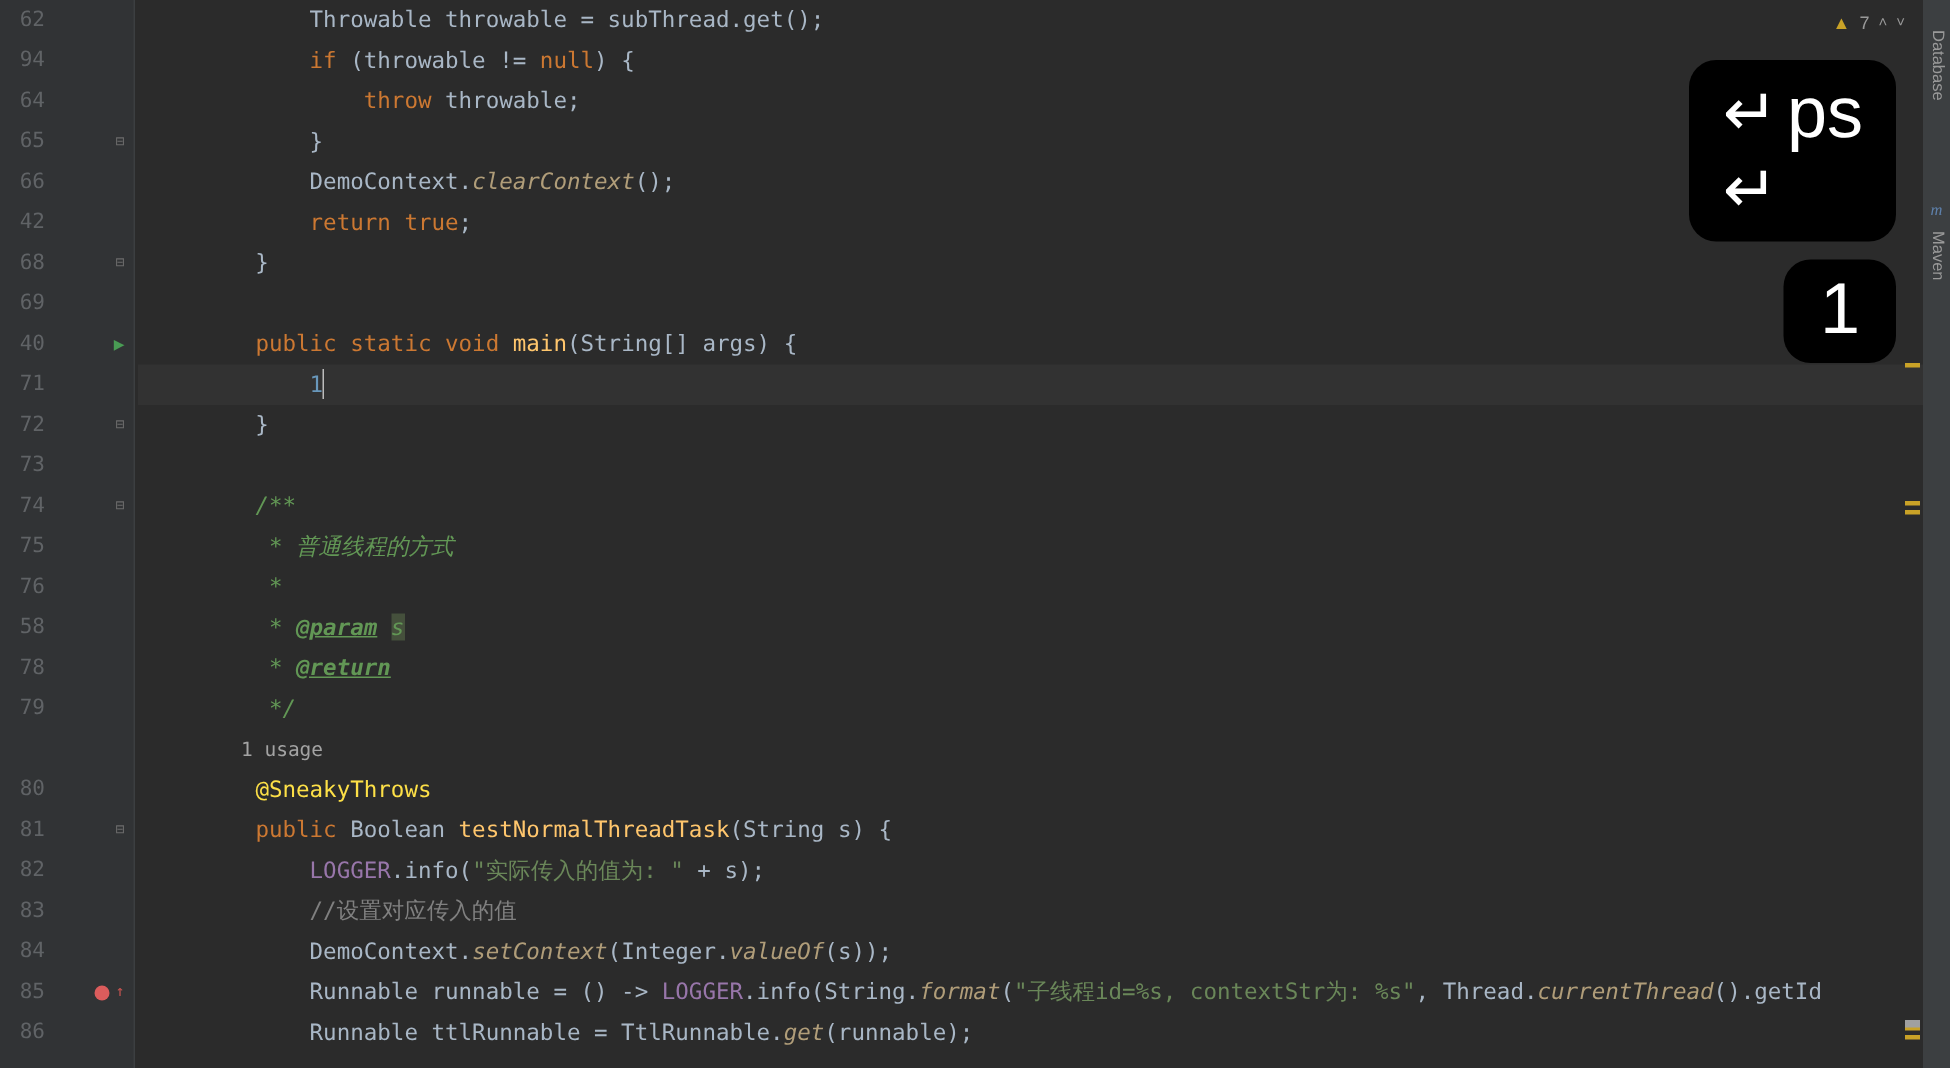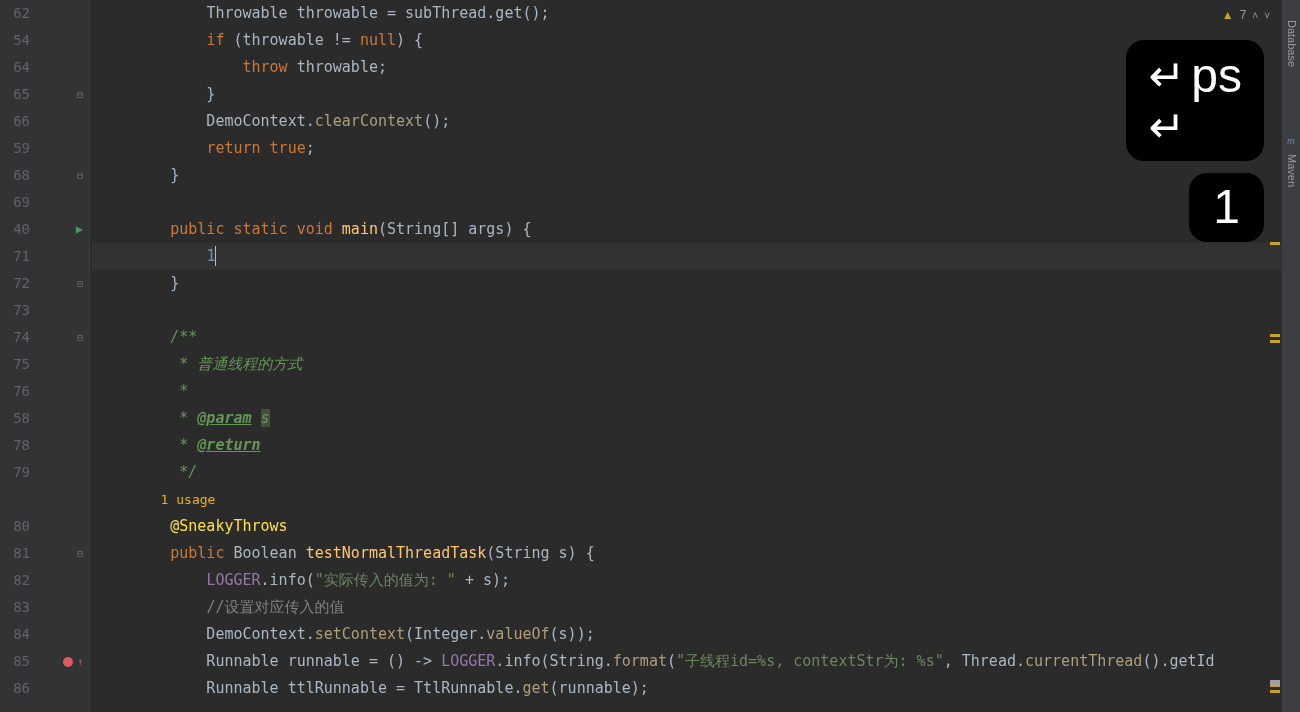--- a/index.html
+++ b/index.html
@@ -70,28 +70,28 @@
     height: 27px;
     padding-left: 6px;
   }
   .code-line.current {
     background: #323232;
   }
   .k { color: #cc7832; } 
   .s { color: #6a8759; } 
   .n { color: #6897bb; } 
   .m { color: #ffc66d; } 
-  .mi { color: #b09d79; } 
+  .mi { color: #b09d79; font-style: italic; } 
   .c { color: #808080; } 
   .jdoc { color: #629755; font-style: italic; }
   .jdoc-tag { color: #629755; font-style: italic; text-decoration: underline; font-weight: bold; }
   .jdoc-param { background: #45503c; color: #629755; font-style: italic; }
   .anno { color: #fde047; }
   .fld { color: #9876aa; } 
-  .usage { color: #eab308; font-size: 13px; }
+  .usage { color: #a3a3a3; font-size: 13px; }
   .caret {
     display:inline-block; width:1px; height:20px; background:#bbb;
     vertical-align: middle; margin-bottom:2px;
   }
   
   .right-strip {
     position: absolute;
     right: 0; top:0; bottom:0;
     width: 18px;
     background: #3c3f41;
@@ -145,39 +145,39 @@
 </head>
 <body>
 
 <div class="editor">
   <div class="gutter" id="gutter">
       <div class="line">
         <div class="line-num">62</div>
         <div class="gutter-icons"></div>
       </div>
       <div class="line">
-        <div class="line-num">54</div>
+        <div class="line-num">94</div>
         <div class="gutter-icons"></div>
       </div>
       <div class="line">
         <div class="line-num">64</div>
         <div class="gutter-icons"></div>
       </div>
       <div class="line">
         <div class="line-num">65</div>
         <div class="gutter-icons">
           <span class="fold-icon">⊟</span>
         </div>
       </div>
       <div class="line">
         <div class="line-num">66</div>
         <div class="gutter-icons"></div>
       </div>
       <div class="line">
-        <div class="line-num">59</div>
+        <div class="line-num">42</div>
         <div class="gutter-icons"></div>
       </div>
       <div class="line">
         <div class="line-num">68</div>
         <div class="gutter-icons">
           <span class="fold-icon">⊟</span>
         </div>
       </div>
       <div class="line">
         <div class="line-num">69</div>

